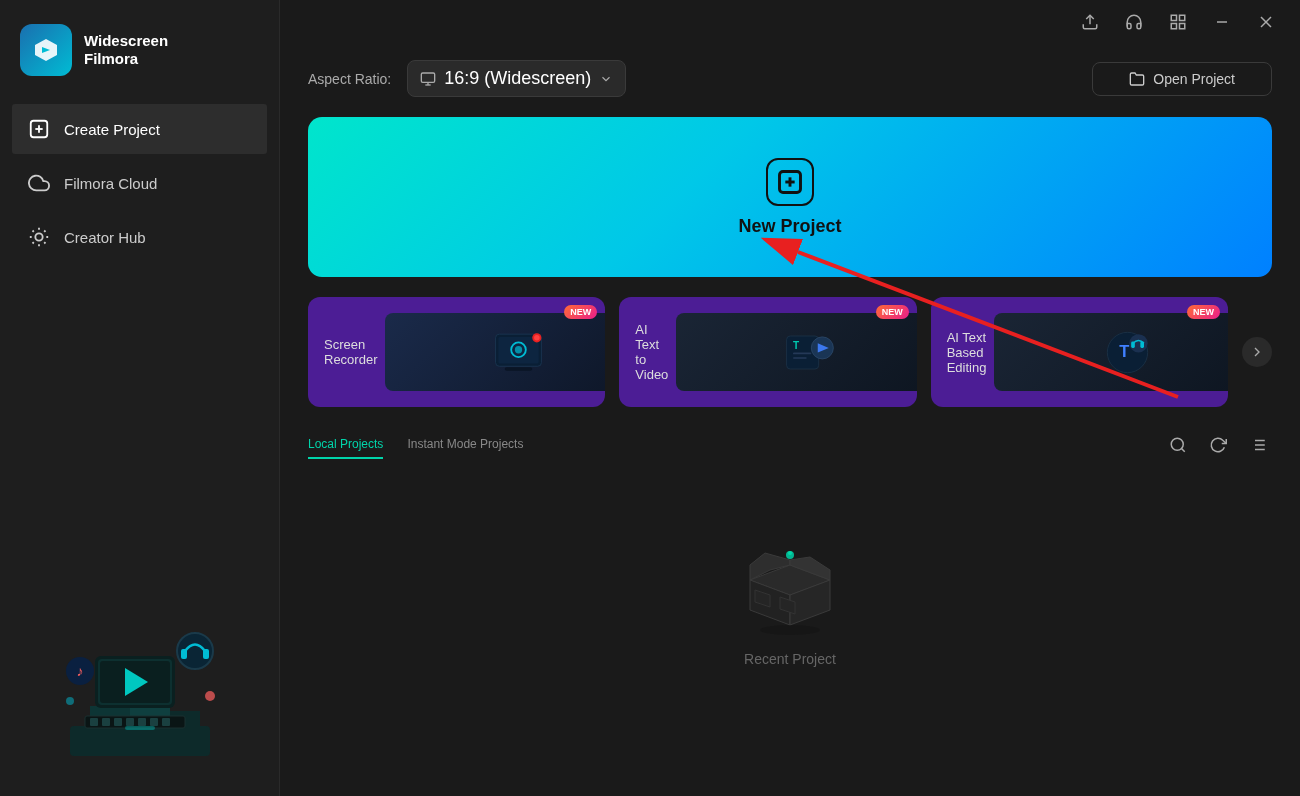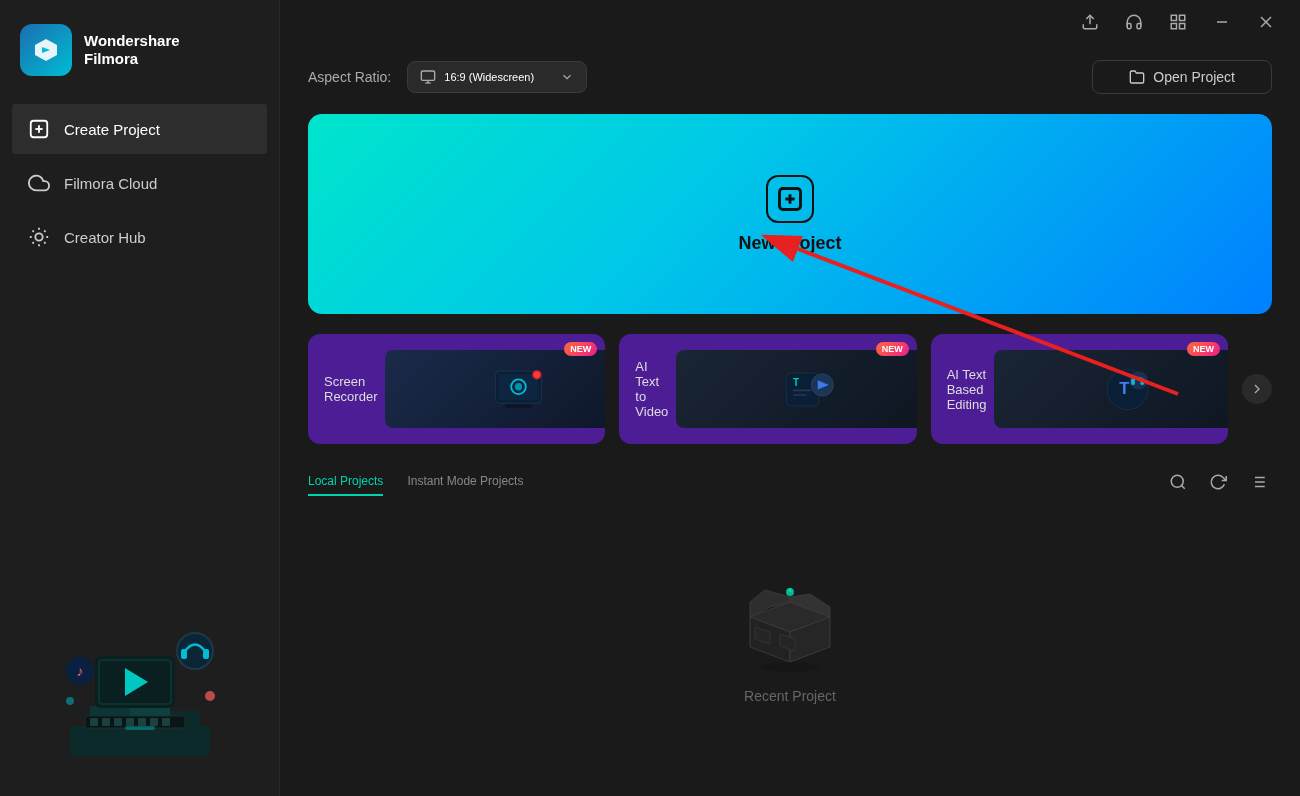--- a/index.html
+++ b/index.html
@@ -149,21 +149,21 @@
     .aspect-label {
       font-size: 14px;
       color: #aaa;
     }
     .aspect-select {
       background: #2a2a2a;
       border: 1px solid #3a3a3a;
       border-radius: 8px;
       color: #fff;
       padding: 7px 12px;
-      font-size: 11px;
+      font-size: 18px;
       cursor: pointer;
       display: flex;
       align-items: center;
       gap: 8px;
       min-width: 180px;
     }
     .open-project-btn {
       margin-left: auto;
       background: transparent;
       border: 1px solid #3a3a3a;
@@ -173,21 +173,21 @@
       font-size: 14px;
       cursor: pointer;
       display: flex;
       align-items: center;
       gap: 8px;
     }
 
     
     .new-project-banner {
       width: 100%;
-      height: 200px;
+      height: 160px;
       border-radius: 14px;
       background: linear-gradient(135deg, #00e5cc 0%, #00c8e8 40%, #0080ff 100%);
       display: flex;
       align-items: center;
       justify-content: center;
       flex-direction: column;
       gap: 10px;
       cursor: pointer;
       margin-bottom: 20px;
       position: relative;
@@ -370,21 +370,21 @@
 
 <div class="sidebar">
   <div class="sidebar-logo">
     <div class="logo-icon">
       <svg viewBox="0 0 30 30" fill="none" xmlns="http://www.w3.org/2000/svg">
         <path d="M15 4L26 10V20L15 26L4 20V10L15 4Z" fill="white" opacity="0.9"></path>
         <path d="M11 12L19 15L11 18V12Z" fill="#00bcd4"></path>
       </svg>
     </div>
     <div class="logo-text">
-      <span class="logo-text-main">Wondershare</span>
+      <span class="logo-text-main">Widescreen</span>
       <span class="logo-text-sub">Filmora</span>
     </div>
   </div>
 
   <nav class="sidebar-nav">
 
     <div class="nav-item active">
       <svg viewBox="0 0 24 24" fill="none" stroke="currentColor" stroke-width="2">
         <rect x="3" y="3" width="18" height="18" rx="3"></rect>
         <line x1="12" y1="8" x2="12" y2="16"></line>

